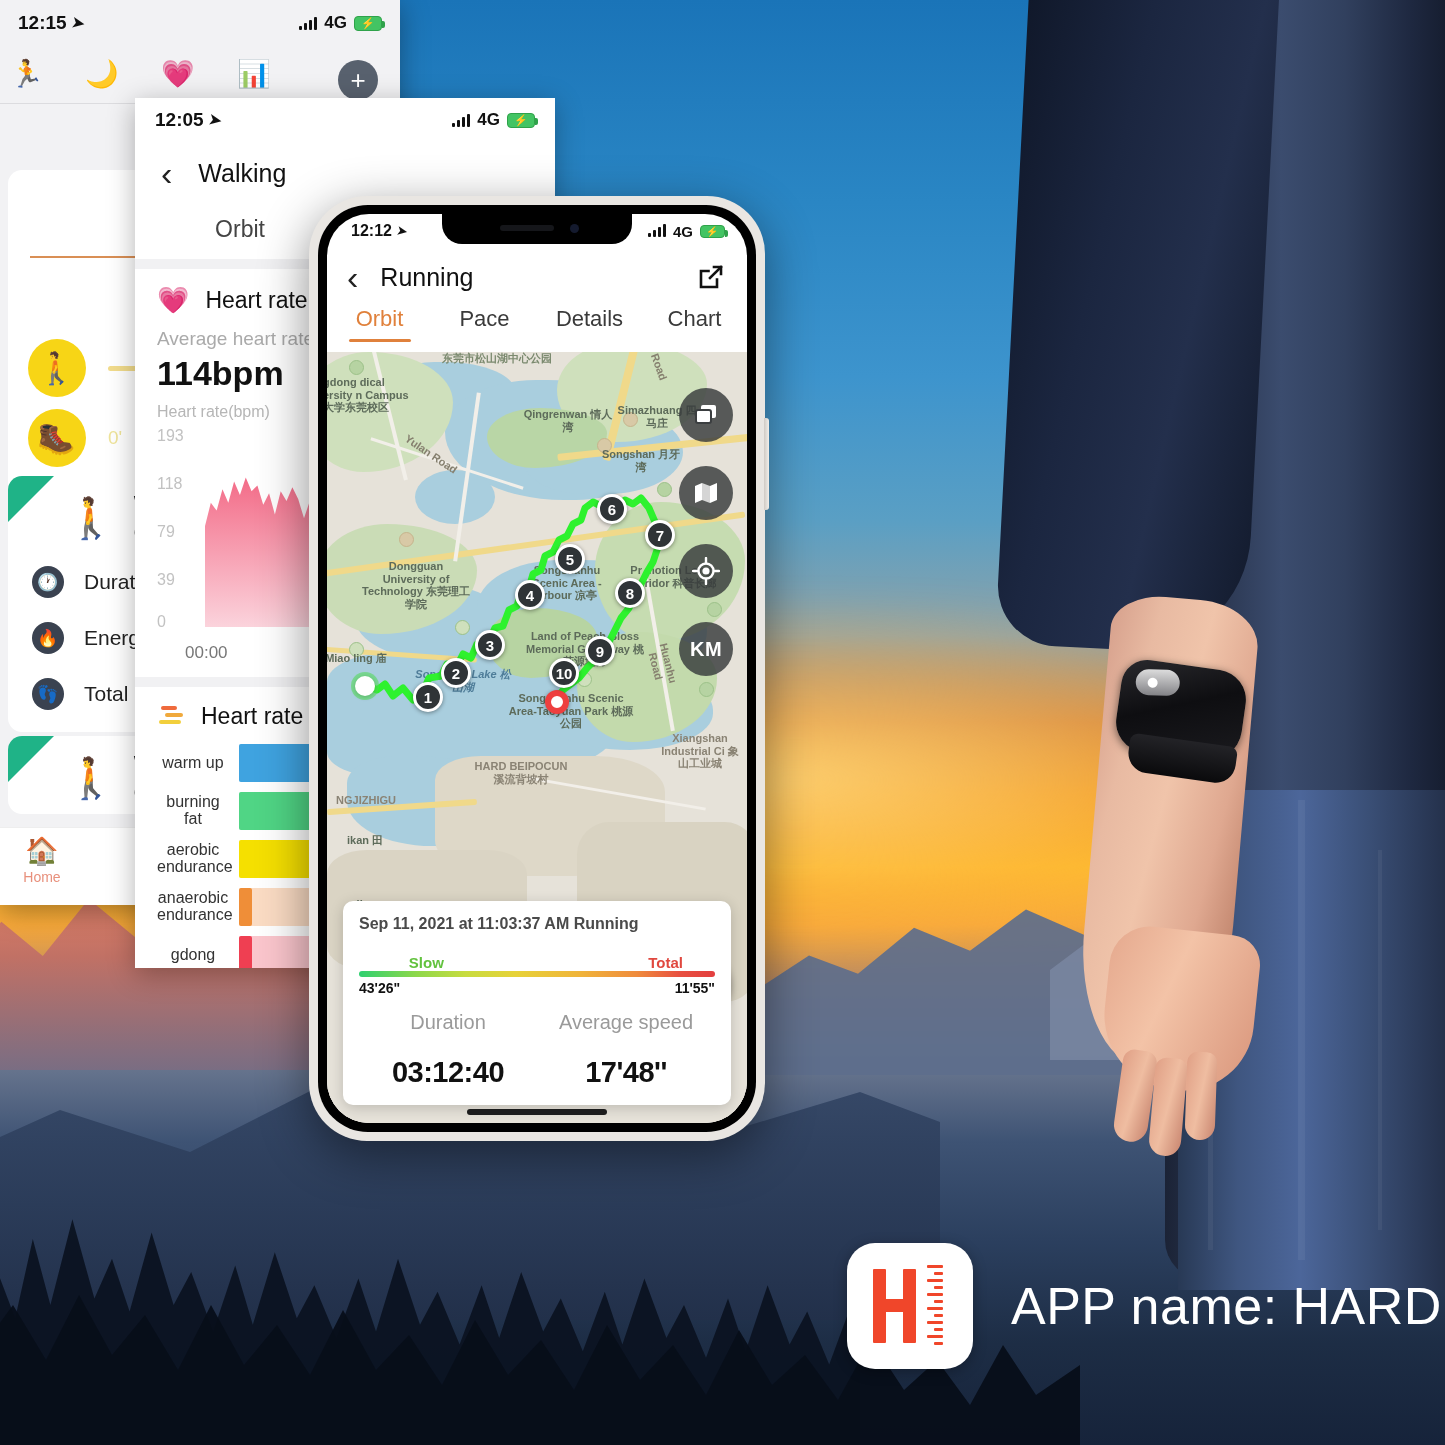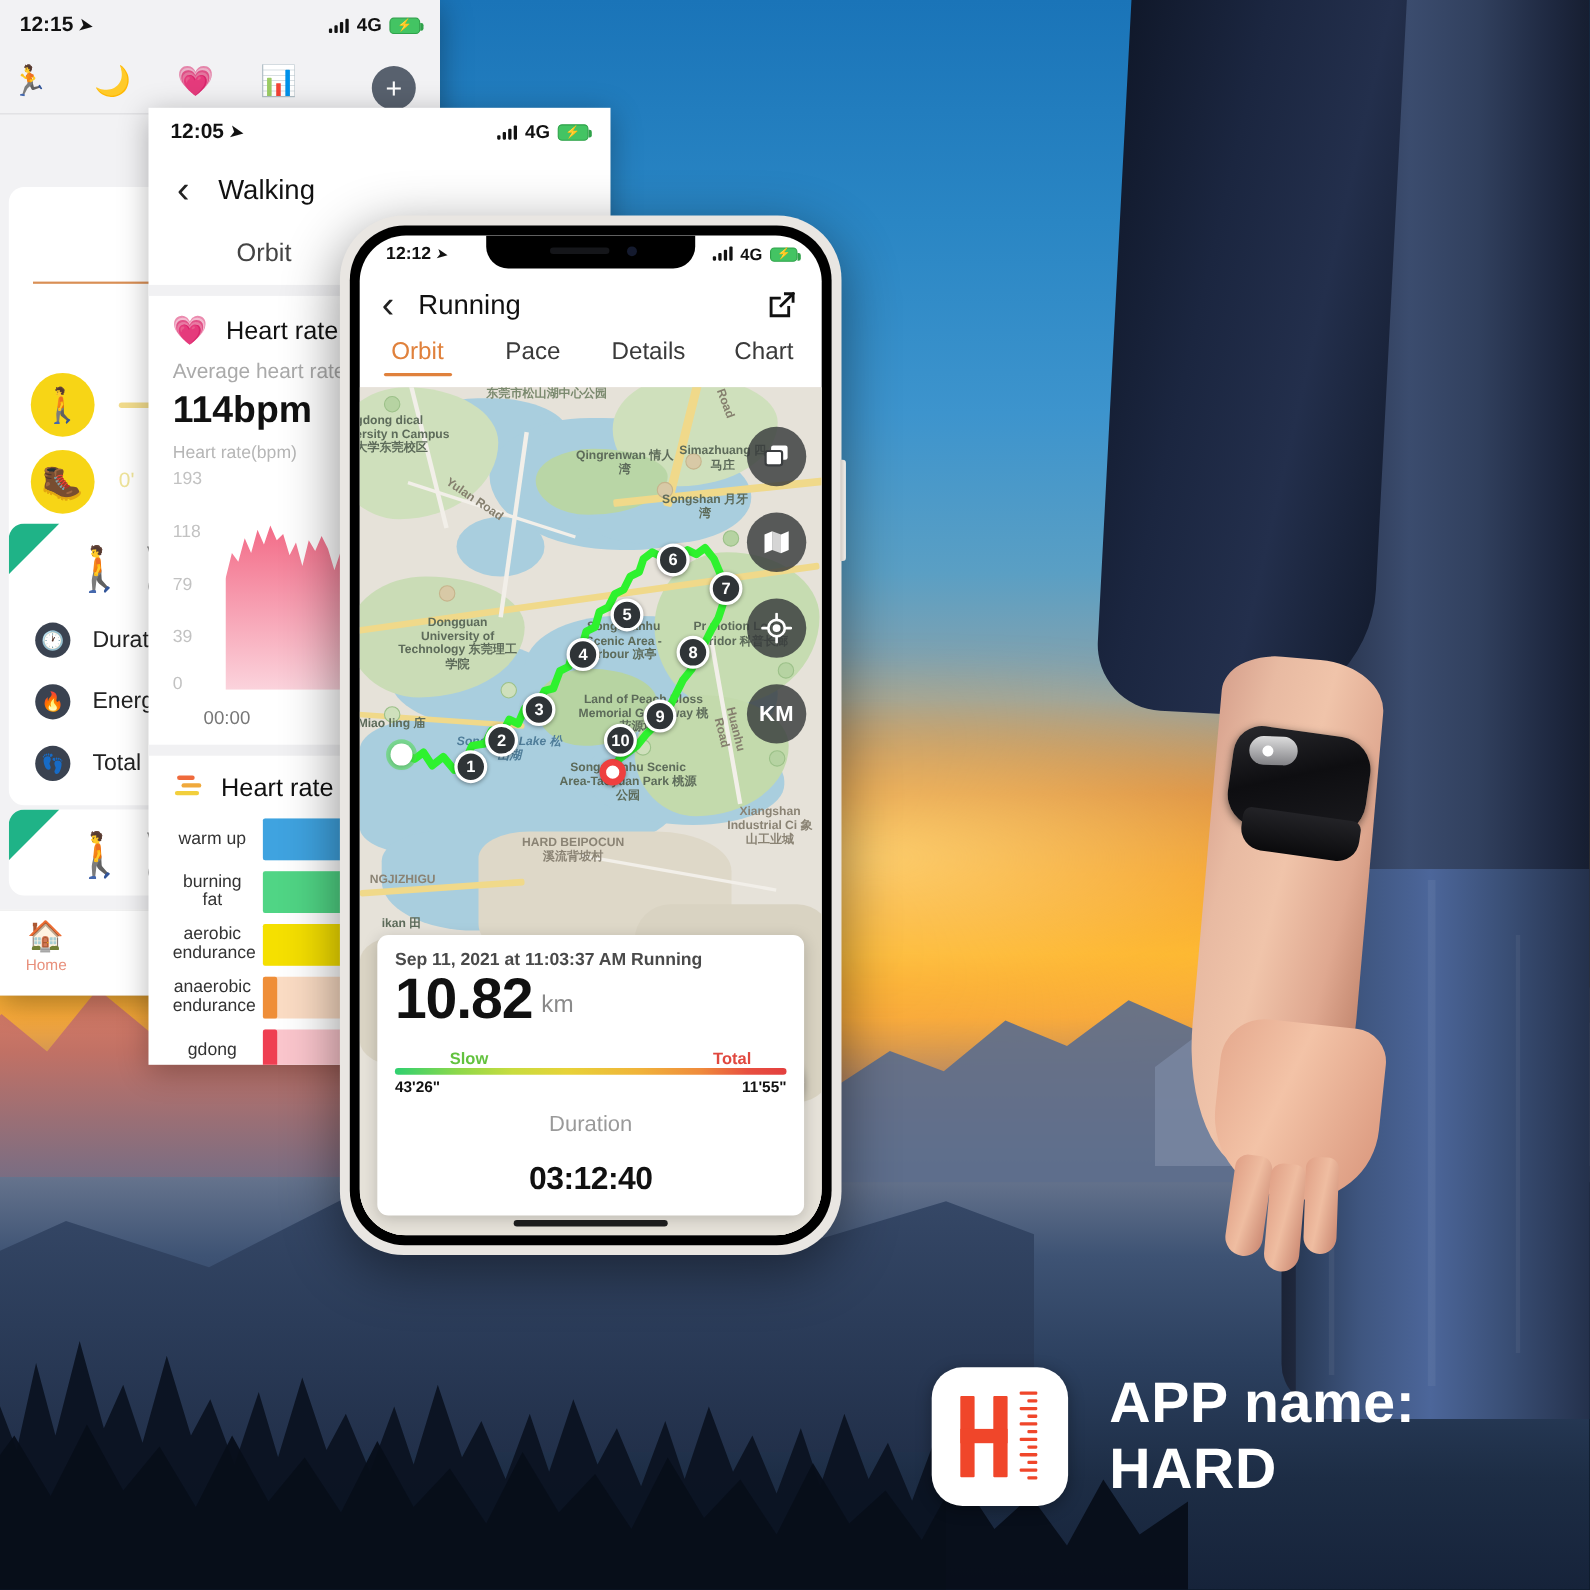--- a/index.html
+++ b/index.html
@@ -327,21 +327,21 @@
   .pace-num.l { left: 0; }
   .pace-num.r { right: 0; }
   .st-cols { display:flex; margin-top: 34px; }
   .st-col { flex:1; text-align:center; }
   .st-ch { font-size: 20px; color:#9a9a9a; }
   .st-cv { font-size: 29px; font-weight: bold; color:#111; margin-top: 22px; letter-spacing:-.5px;}
   .home-ind { position:absolute; left: 50%; transform: translateX(-50%); bottom: 8px; width: 140px; height: 6px; background:#1c1c1c; border-radius: 4px; z-index: 8;}
   .side-btn { position:absolute; right: -4px; top: 222px; width: 5px; height: 92px; background: linear-gradient(90deg,#cfcac4,#f2efeb); border-radius: 0 3px 3px 0;}
 
   
-  #appname { position:absolute; left: 847px; top: 1243px; display:flex; align-items:center; gap: 38px; font-weight: bold; }
+  #appname { position:absolute; left: 847px; top: 1243px; display:flex; align-items:center; gap: 38px; }
   .logo-box { width: 126px; height: 126px; background:#fff; border-radius: 28px; position:relative; box-shadow: 0 3px 14px rgba(0,0,0,.3);}
   .logo-h {
     position:absolute; left: 26px; top: 26px; width: 46px; height: 74px; color:#f0462a;
     font-size: 0;
   }
   .logo-h .v { position:absolute; width: 13px; height: 74px; background:#f0462a; border-radius:1px;}
   .logo-h .v1 { left: 0; }
   .logo-h .v2 { left: 30px; }
   .logo-h .hbar { position:absolute; left: 0; top: 30px; width: 43px; height: 13px; background:#f0462a;}
   .ruler { position:absolute; left: 70px; top: 22px; width: 26px; height: 82px; }
@@ -739,34 +739,34 @@
           </svg>
         </div>
         <div class="map-btn" style="top:270px;">
           <span class="mb-km">KM</span>
         </div>
 
         <div class="thumb"></div>
 
         <div class="stats">
           <div class="st-date">Sep 11, 2021 at 11:03:37 AM Running</div>
-          <div class="st-dist">
-            <b>10.82</b>
-            <span>km</span>
-          </div>
           <div class="pace-bar">
             <span class="pace-lbl slow">Slow</span>
             <span class="pace-lbl fast">Total</span>
             <span class="pace-num l">43'26"</span>
             <span class="pace-num r">11'55"</span>
           </div>
           <div class="st-cols">
             <div class="st-col">
               <div class="st-ch">Duration</div>
               <div class="st-cv">03:12:40</div>
+            </div>
+            <div class="st-col">
+              <div class="st-ch">Average speed</div>
+              <div class="st-cv">17'48''</div>
             </div>
           </div>
         </div>
       </div>
 
       <div class="home-ind"></div>
     </div>
   </div>
 </div>
 

